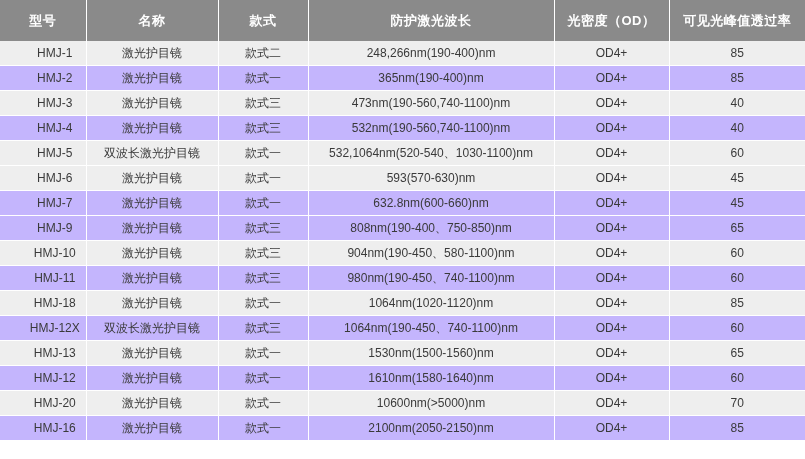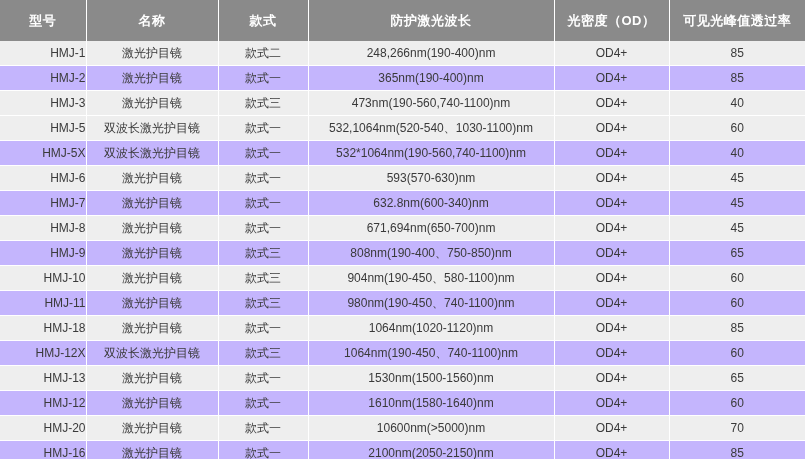--- a/index.html
+++ b/index.html
@@ -44,21 +44,21 @@
     border-bottom: 1px solid #ffffff;
     font-size: 12px;
     white-space: nowrap;
     overflow: hidden;
   }
   table.spec-table tbody td:last-child {
     border-right: none;
     margin-left: 28px;
   }
   table.spec-table tbody td.col-model {
-    text-align: right;
+    text-align: center;
     padding-left: 24px;
   }
   table.spec-table tbody tr.row-odd td {
     background: #eeeeee;
   }
   table.spec-table tbody tr.row-even td {
     background: #c4b5fd;
   }
   .col-0 { width: 86px; }
   .col-1 { width: 132px; }
@@ -107,57 +107,49 @@
         <td>85</td>
       </tr>
       <tr class="row-odd">
         <td class="col-model">HMJ-3</td>
         <td>激光护目镜</td>
         <td>款式三</td>
         <td>473nm(190-560,740-1100)nm</td>
         <td>OD4+</td>
         <td>40</td>
       </tr>
+      <tr class="row-even">
+        <td class="col-model">HMJ-4</td>
+        <td>激光护目镜</td>
+        <td>款式三</td>
+        <td>532nm(190-560,740-1100)nm</td>
+        <td>OD4+</td>
+        <td>40</td>
+      </tr>
       <tr class="row-odd">
         <td class="col-model">HMJ-5</td>
         <td>双波长激光护目镜</td>
         <td>款式一</td>
         <td>532,1064nm(520-540、1030-1100)nm</td>
         <td>OD4+</td>
         <td>60</td>
       </tr>
-      <tr class="row-even">
-        <td class="col-model">HMJ-5X</td>
-        <td>双波长激光护目镜</td>
-        <td>款式一</td>
-        <td>532*1064nm(190-560,740-1100)nm</td>
-        <td>OD4+</td>
-        <td>40</td>
-      </tr>
       <tr class="row-odd">
         <td class="col-model">HMJ-6</td>
         <td>激光护目镜</td>
         <td>款式一</td>
         <td>593(570-630)nm</td>
         <td>OD4+</td>
         <td>45</td>
       </tr>
       <tr class="row-even">
         <td class="col-model">HMJ-7</td>
         <td>激光护目镜</td>
         <td>款式一</td>
-        <td>632.8nm(600-340)nm</td>
-        <td>OD4+</td>
-        <td>45</td>
-      </tr>
-      <tr class="row-odd">
-        <td class="col-model">HMJ-8</td>
-        <td>激光护目镜</td>
-        <td>款式一</td>
-        <td>671,694nm(650-700)nm</td>
+        <td>632.8nm(600-660)nm</td>
         <td>OD4+</td>
         <td>45</td>
       </tr>
       <tr class="row-even">
         <td class="col-model">HMJ-9</td>
         <td>激光护目镜</td>
         <td>款式三</td>
         <td>808nm(190-400、750-850)nm</td>
         <td>OD4+</td>
         <td>65</td>

